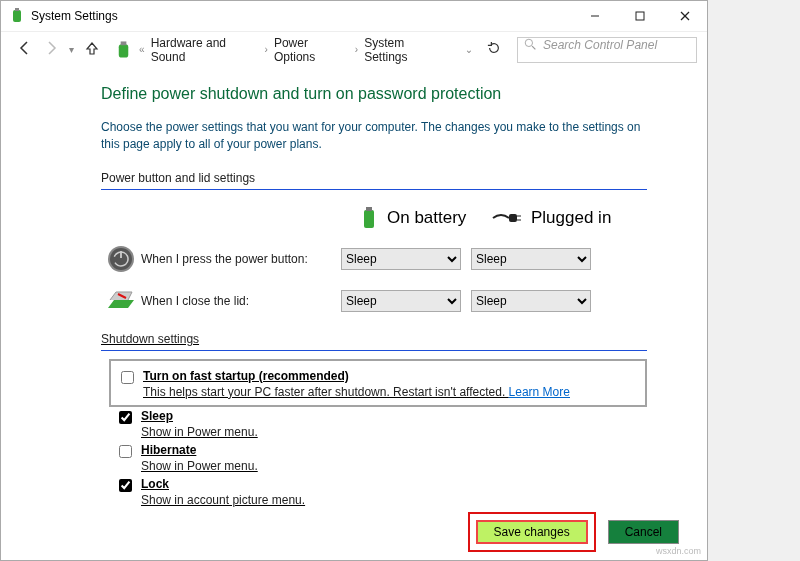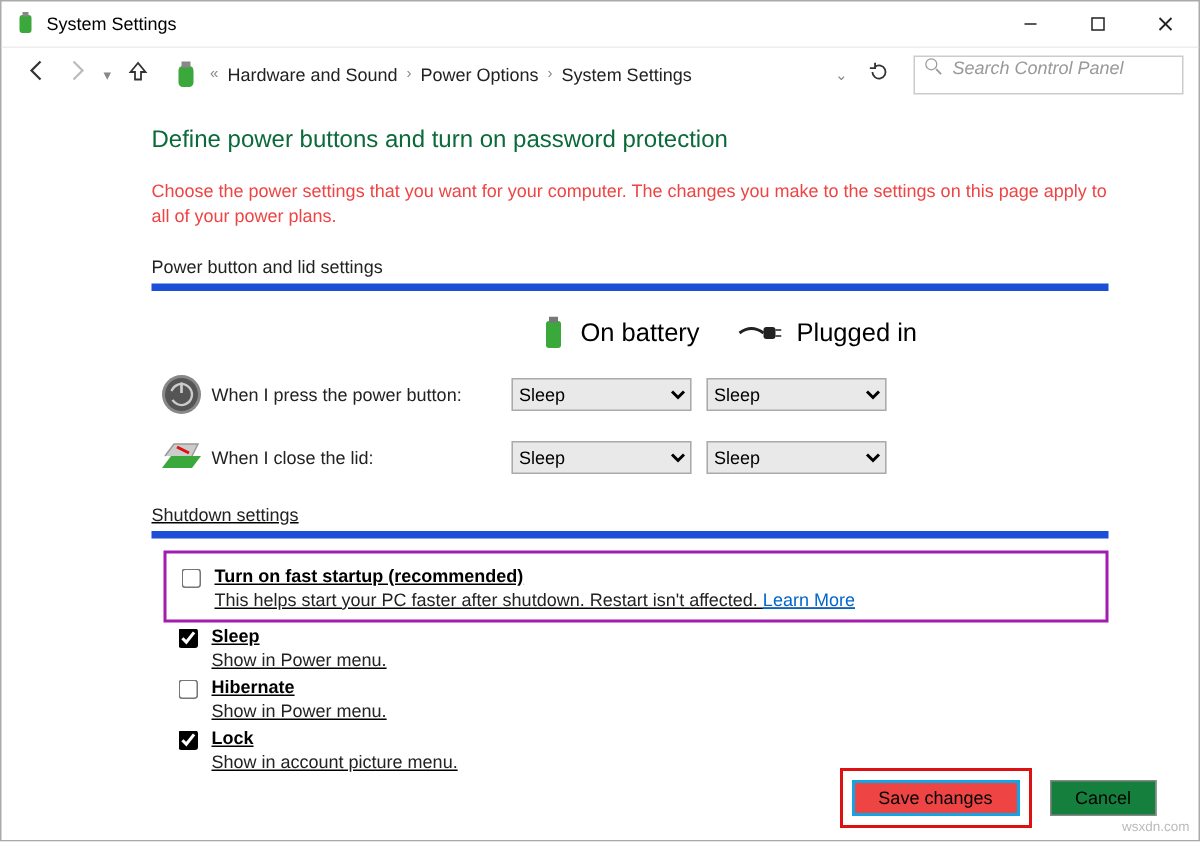--- a/index.html
+++ b/index.html
@@ -1,53 +1,53 @@
 <!DOCTYPE html>
 <html><head>
 <meta charset="utf-8">
 <style>
   * { box-sizing: border-box; font-family: "Segoe UI", Tahoma, sans-serif; }
   body { margin: 0; background: #f0f0f0; }
-  .window { width: 800px; height: 561px; background: #fff; border: 1px solid #aaa; position: relative; }
+  .window { width: 708px; height: 561px; background: #fff; border: 1px solid #aaa; position: relative; }
   .titlebar { height: 30px; display: flex; align-items: center; padding: 0 0 0 8px; }
   .titlebar .icon { width: 16px; height: 16px; margin-right: 6px; }
   .titlebar .title { font-size: 12px; color: #000; flex: 1; }
   .win-buttons { display: flex; height: 100%; }
   .win-buttons div { width: 45px; display: flex; align-items: center; justify-content: center; font-size: 12px; color: #222; }
   .win-buttons .close svg { stroke: #222; }
   .navbar { height: 36px; display: flex; align-items: center; padding: 0 10px 0 16px; gap: 10px; border-top: 1px solid #eee; }
   .nav-arrow { color: #888; }
   .nav-arrow.active { color: #222; }
   .chev { font-size: 10px; color: #888; }
   .breadcrumb { flex: 1; display: flex; align-items: center; gap: 6px; font-size: 12px; color: #222; padding-left: 4px; }
   .bc-icon { width: 20px; height: 20px; }
   .bc-sep { color: #888; font-size: 10px; }
   .bc-end { display: flex; align-items: center; gap: 14px; padding: 0 6px; }
   .search { width: 180px; height: 26px; border: 1px solid #ccc; display: flex; padding: 0 6px; gap: 6px; font-size: 12px; color: #999; font-style: italic; }
   .content { padding: 14px 60px 0 100px; }
   .heading { color: #0a6a3a; font-size: 16px; margin: 4px 0 10px; }
-  .subtext { font-size: 12px; color: #ef4444; line-height: 1.4; margin-bottom: 14px; margin-top: 16px; }
-  .section-title { font-size: 12px; color: #222; padding: 4px 0; border-bottom: 5px solid #1d4ed8; margin-bottom: 8px; }
+  .subtext { font-size: 12px; color: #0c4a6e; line-height: 1.4; margin-bottom: 14px; margin-top: 16px; }
+  .section-title { font-size: 12px; color: #222; padding: 4px 0; border-bottom: 1px solid #1d4ed8; margin-bottom: 8px; }
   .power-header { display: flex; align-items: center; padding-left: 260px; gap: 0; height: 40px; }
   .power-header .col { width: 130px; display: flex; align-items: center; gap: 10px; font-size: 17px; }
   .row { display: flex; align-items: center; height: 42px; }
   .row .icon-cell { width: 40px; display: flex; justify-content: center; }
   .row .label-cell { width: 200px; font-size: 12px; color: #222; }
   .row select { width: 120px; height: 22px; font-size: 12px; background: #e9e9e9; border: 1px solid #aaa; margin-right: 10px; }
   .shutdown { margin-top: 6px; text-decoration: underline; }
-  .highlight { border: 2px solid #a21caf; padding: 6px 6px 4px 6px; margin-left: 8px; }
+  .highlight { border: 2px solid #a3a3a3; padding: 6px 6px 4px 6px; margin-left: 8px; }
   .chk-item { display: flex; align-items: flex-start; gap: 6px; font-size: 12px; padding: 2px 0 2px 14px; }
   .chk-item input { margin-top: 2px; accent-color: #000; }
   .chk-body .title { font-weight: 700; color: #000; }
   .chk-body .desc { color: #222; margin-top: 2px; }
   .chk-body a { color: #0066cc; text-decoration: underline; }
   .footer { position: absolute; bottom: 8px; right: 28px; display: flex; gap: 12px; align-items: center; }
   .footer .btn { height: 24px; padding: 0 16px; font-size: 12px; border: 1px solid #888; background: #15803d; display: flex; align-items: center; }
   .footer .primary-wrap { border: 2px solid #d11; padding: 6px; }
-  .footer .primary { border: 2px solid #0ea5e9; background: #ef4444; }
+  .footer .primary { border: 2px solid #ef4444; background: #bef264; }
   .watermark { position: absolute; bottom: 4px; right: 6px; font-size: 9px; color: #bbb; }
 </style>
 </head>
 <body>
 <div class="window">
 
   <div class="titlebar">
     <svg class="icon" viewBox="0 0 16 16">
       <rect x="4" y="2" width="8" height="12" rx="2" fill="#3aa83a"></rect>
         <rect x="6" y="0" width="4" height="3" fill="#888"></rect>
@@ -108,21 +108,21 @@
     <div class="search">
       <svg width="13" height="13" viewBox="0 0 16 16">
           <circle cx="6" cy="6" r="4.5" fill="none" stroke="#999"></circle>
           <line x1="10" y1="10" x2="14" y2="14" stroke="#999" stroke-width="1.5"></line>
         </svg>
       <span>Search Control Panel</span>
     </div>
   </div>
 
   <div class="content">
-    <div class="heading">Define power buttons and turn on password protection</div>
+    <div class="heading">Define power shutdown and turn on password protection</div>
     <div class="subtext">Choose the power settings that you want for your computer. The changes you make to the settings on this page apply to all of your power plans.</div>
 
     <div class="section-title">Power button and lid settings</div>
 
     <div class="power-header">
       <div class="col">
         <svg width="16" height="22" viewBox="0 0 16 22">
             <rect x="3" y="3" width="10" height="18" rx="2" fill="#3aa83a"></rect>
             <rect x="5" y="0" width="6" height="4" fill="#777"></rect>
           </svg>

